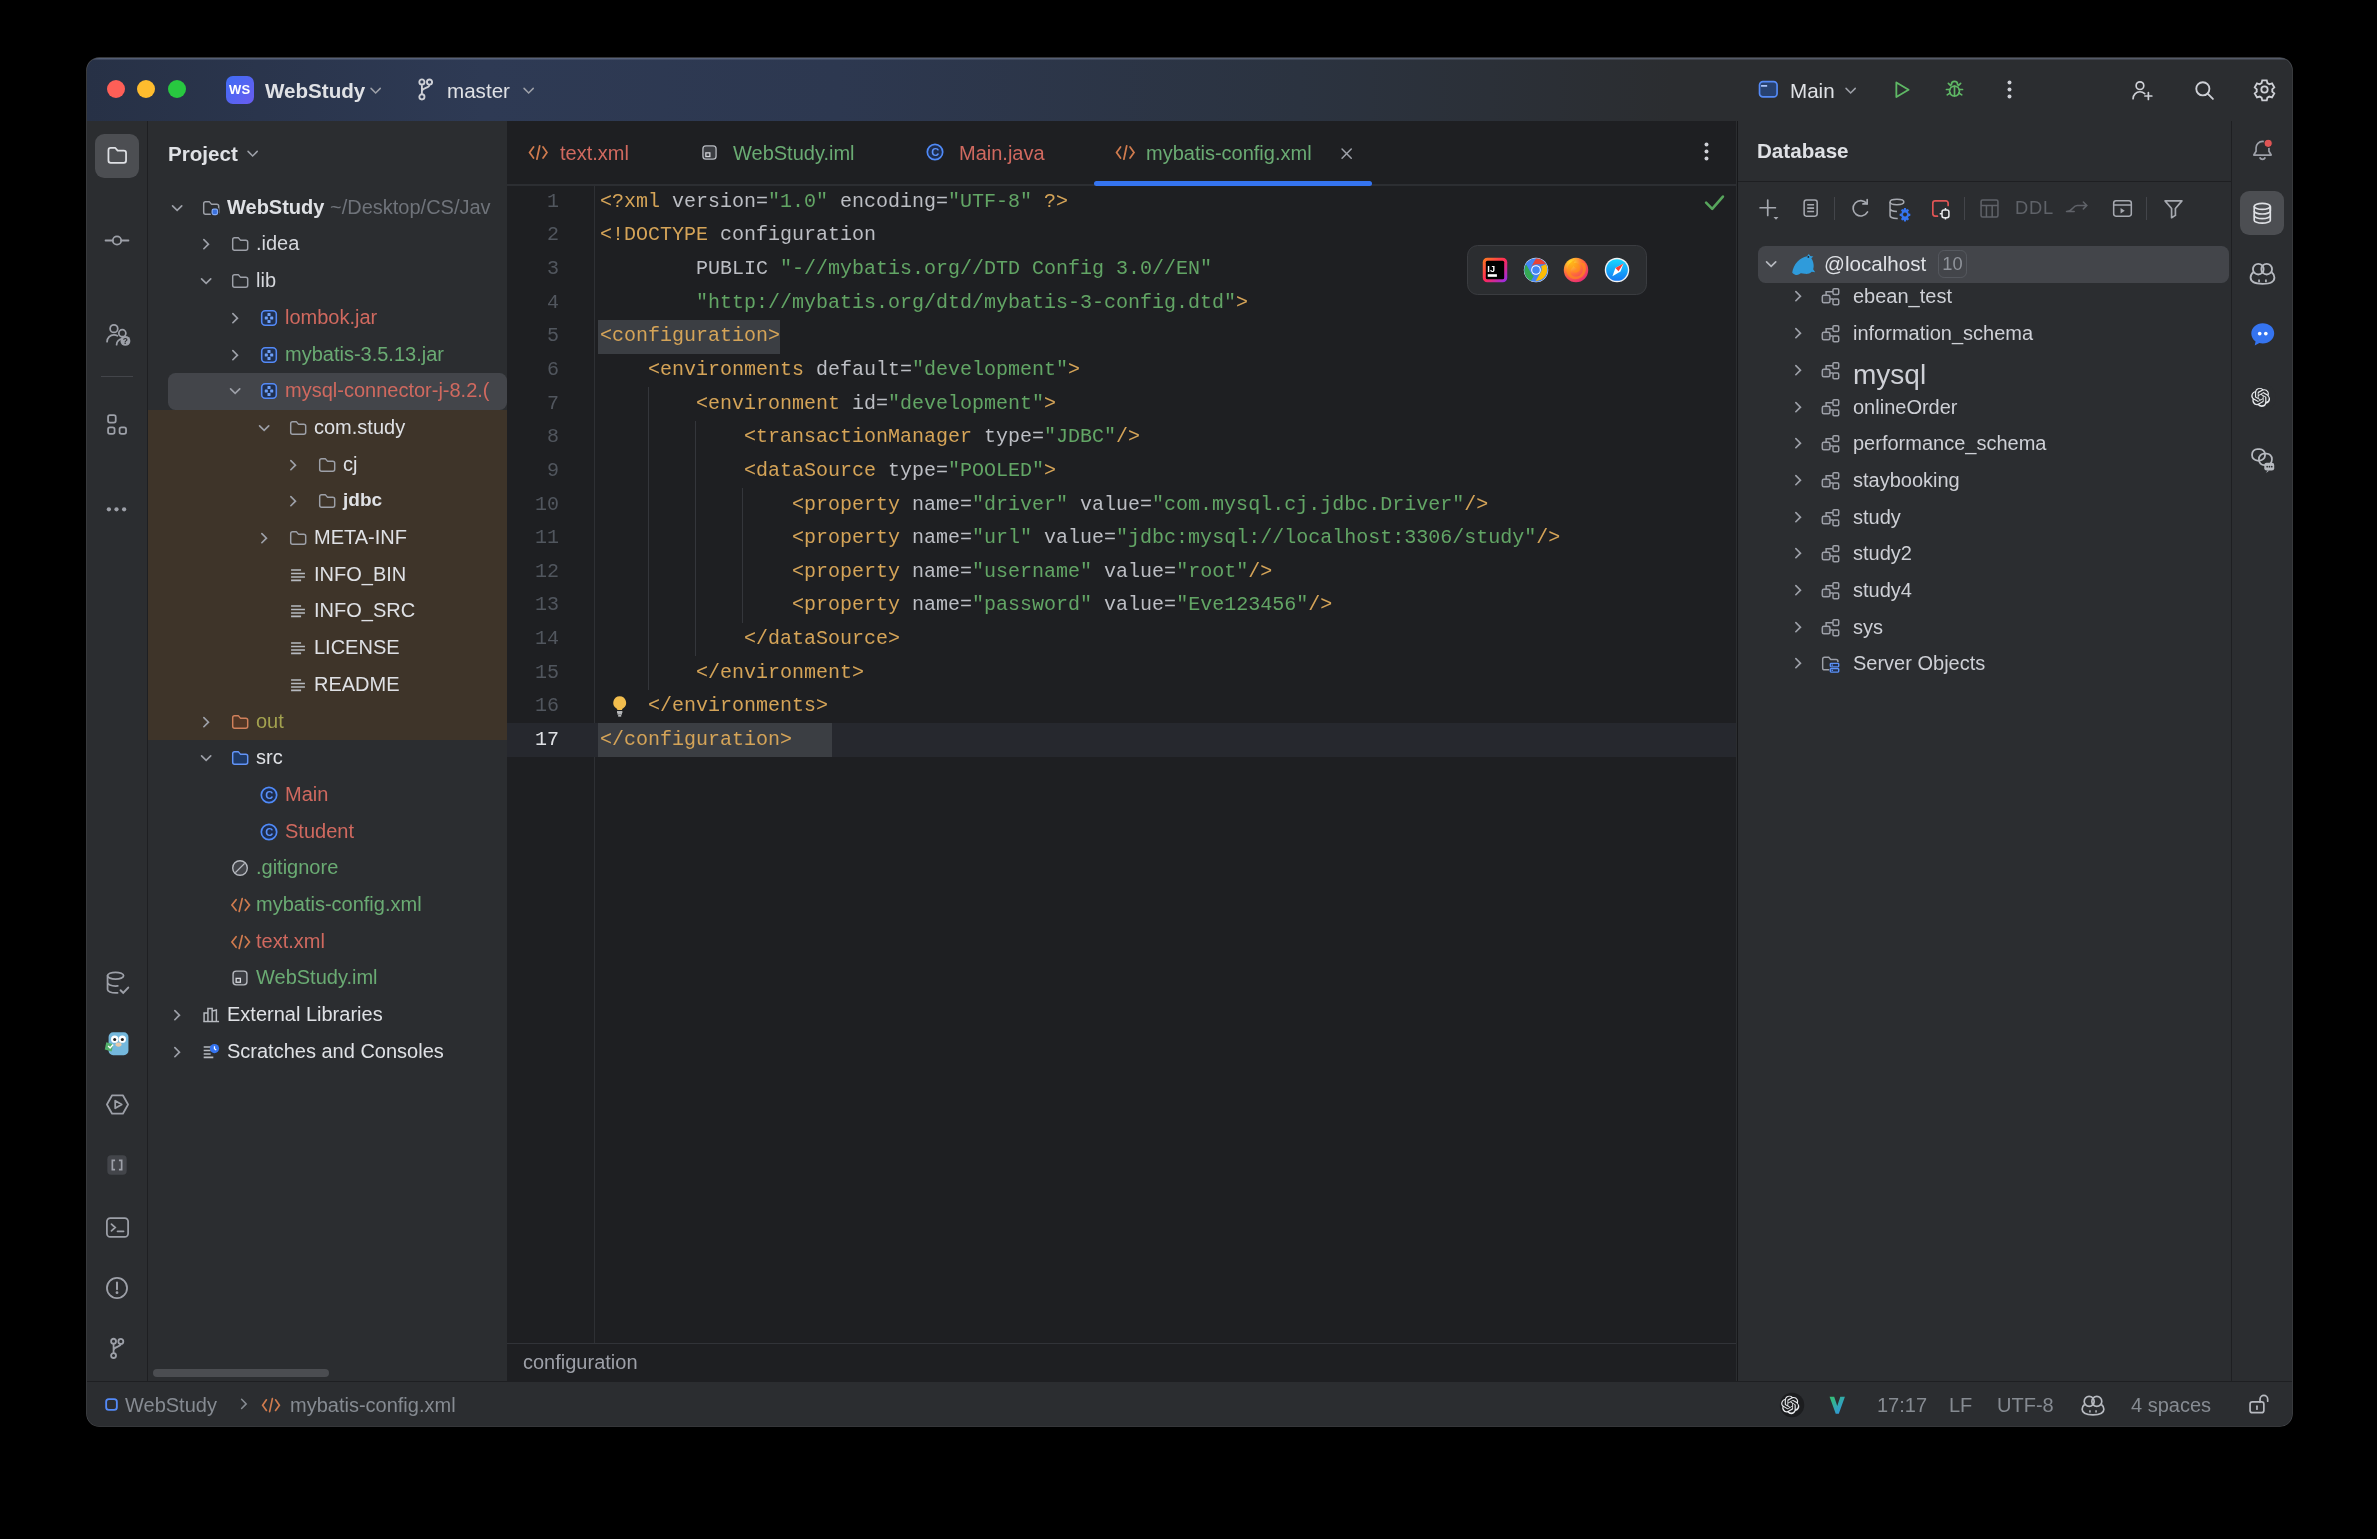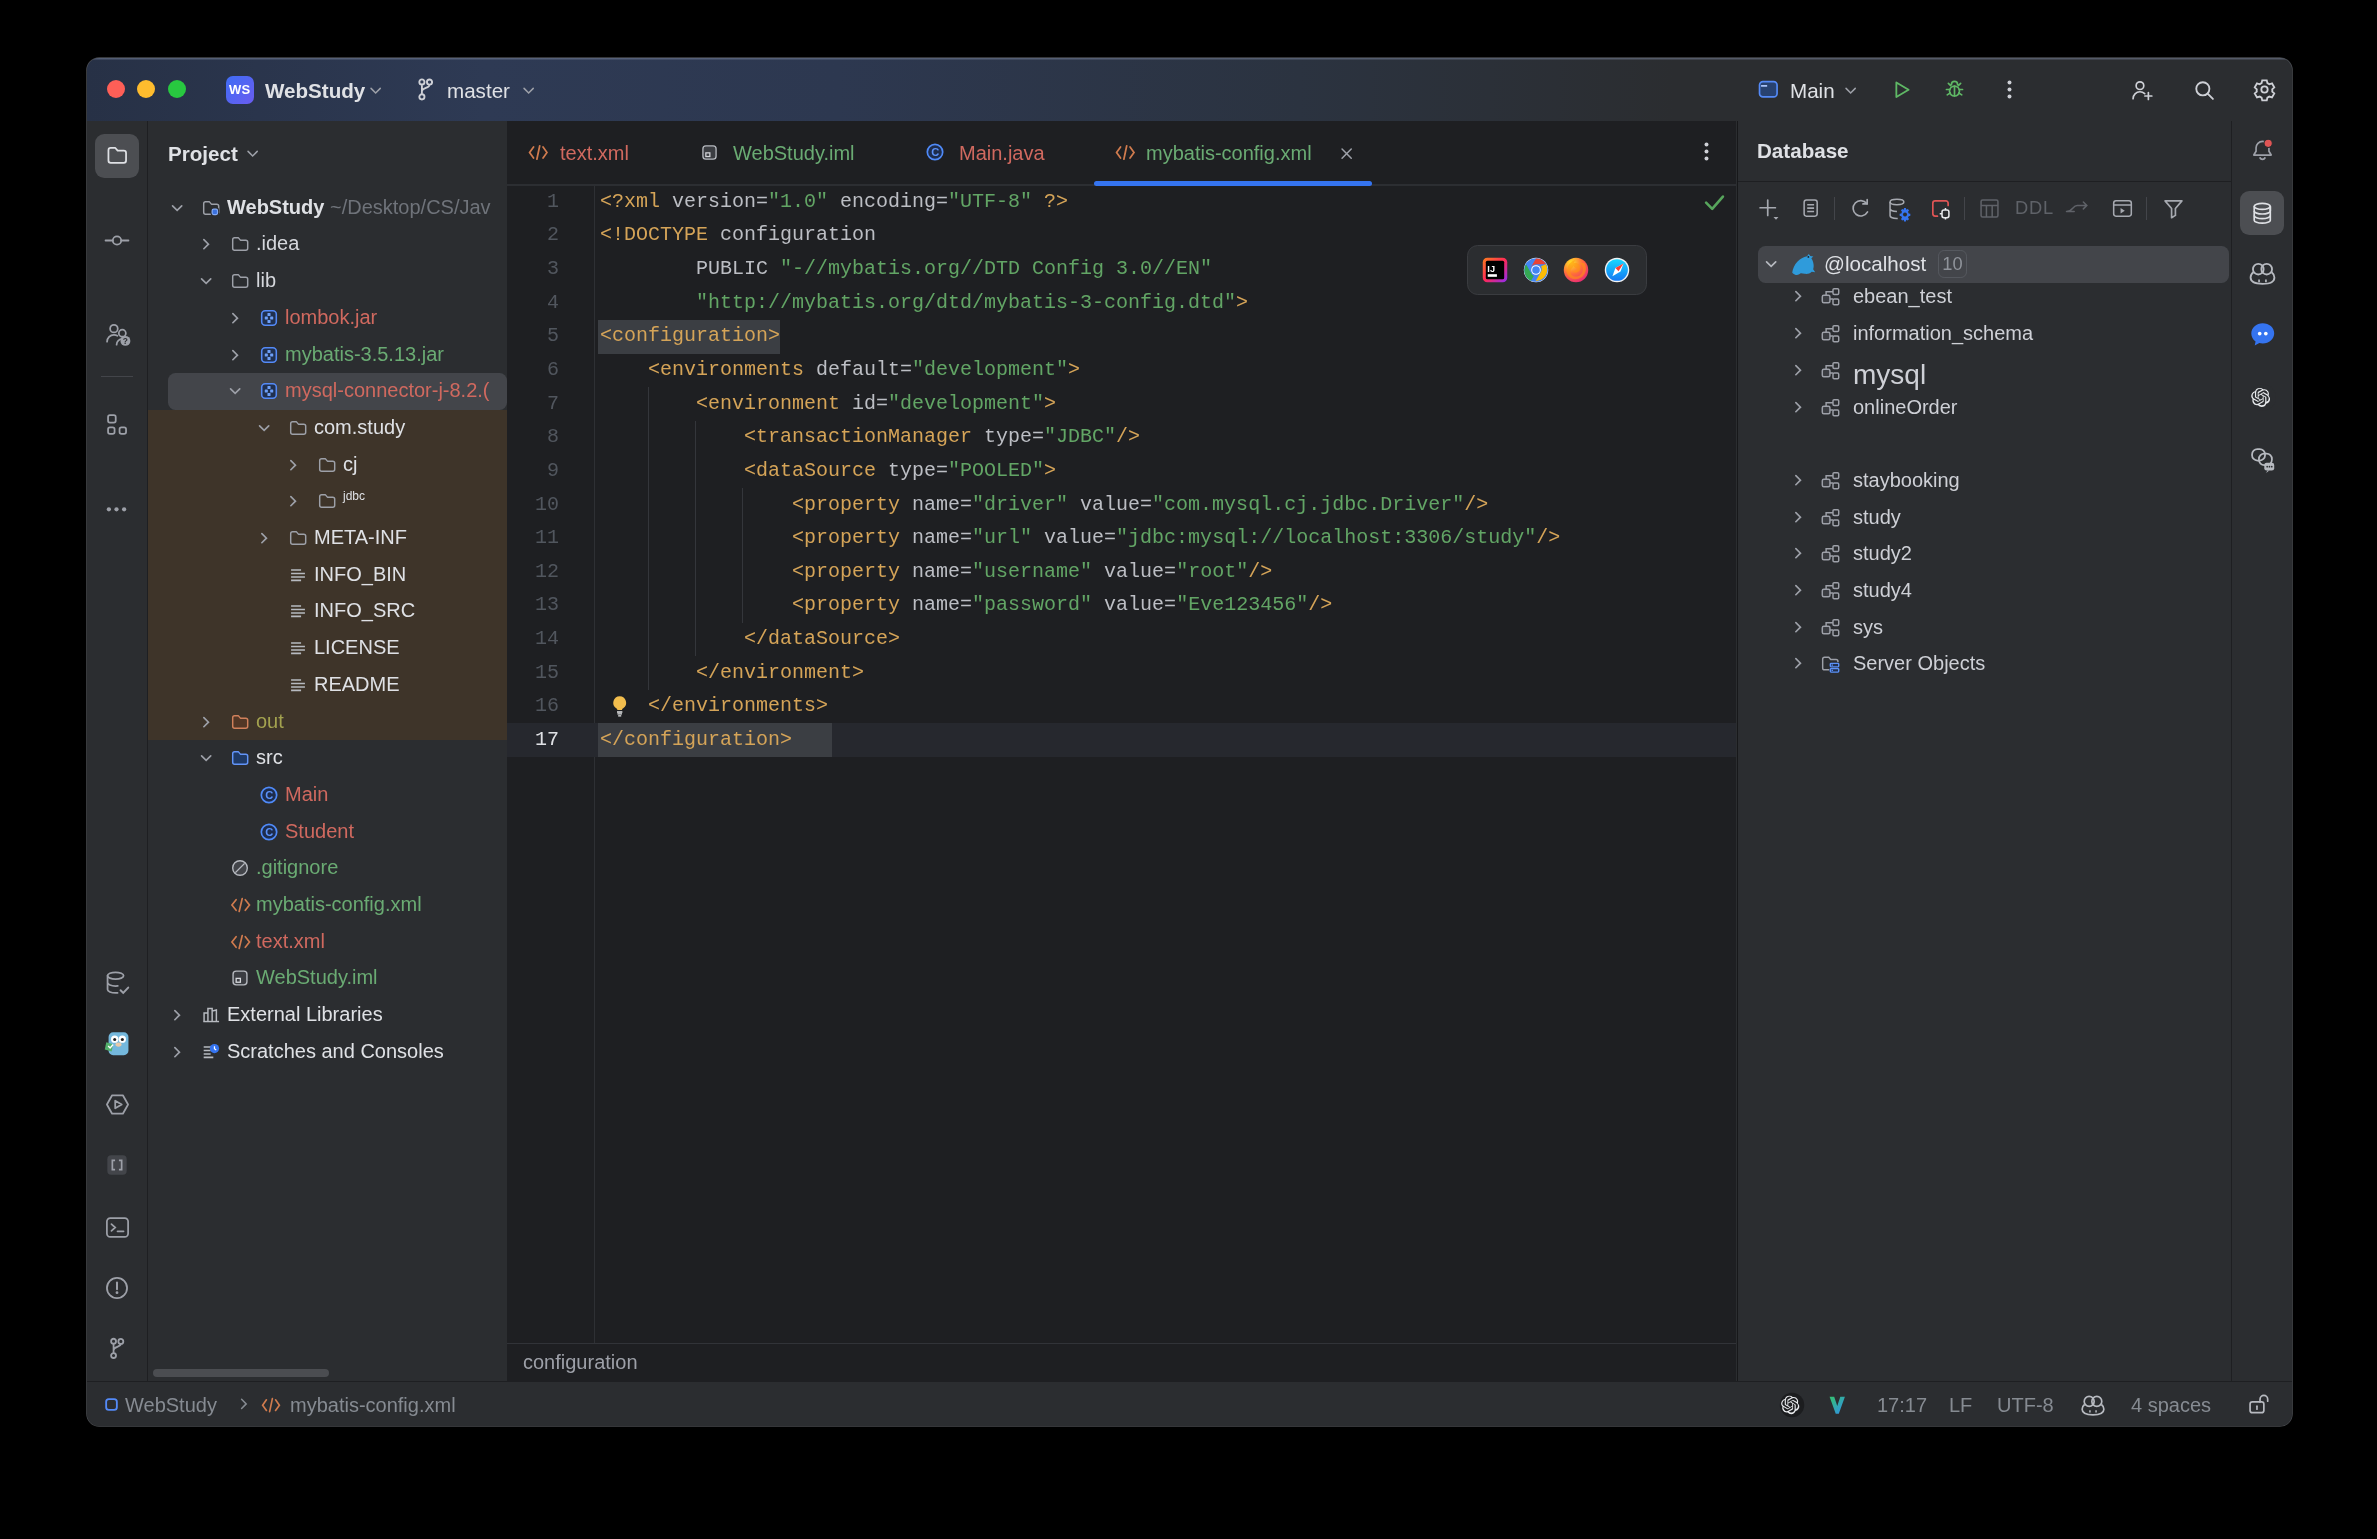--- a/index.html
+++ b/index.html
@@ -302,21 +302,21 @@
         <div class="abs" style="left:136px;top:9.2px;">
           <svg class="ic" width="18.3" height="18.3" viewBox="0 0 24 24">
             <path d="M9 6l6 6-6 6" stroke="#9da0a8" stroke-width="2.2" fill="none" stroke-linecap="round"></path>
           </svg>
         </div>
         <div class="abs" style="left:169px;top:8.4px;">
           <svg class="ic" width="20" height="20" viewBox="0 0 26 26">
             <path d="M3.5 7.5c0-1.4 1.1-2.5 2.5-2.5h5l2.5 3h7c1.4 0 2.5 1.1 2.5 2.5v8c0 1.4-1.1 2.5-2.5 2.5H6c-1.4 0-2.5-1.1-2.5-2.5z" stroke="#9da0a8" stroke-width="1.9" fill="none" stroke-linejoin="round"></path>
           </svg>
         </div>
-        <div class="abs" style="left:195px;top:6.1px;font-size:12px;white-space:nowrap;"><span style="color:#dfe1e5;">jdbc</span></div>
+        <div class="abs" style="left:195px;top:6.1px;font-size:19px;white-space:nowrap;font-weight:bold;"><span style="color:#dfe1e5;">jdbc</span></div>
       </div>
     <div class="abs row" style="left:0;top:399px;width:359px;height:37px;">
         <div class="abs" style="left:107px;top:9.2px;">
           <svg class="ic" width="18.3" height="18.3" viewBox="0 0 24 24">
             <path d="M9 6l6 6-6 6" stroke="#9da0a8" stroke-width="2.2" fill="none" stroke-linecap="round"></path>
           </svg>
         </div>
         <div class="abs" style="left:140px;top:8.4px;">
           <svg class="ic" width="20" height="20" viewBox="0 0 26 26">
             <path d="M3.5 7.5c0-1.4 1.1-2.5 2.5-2.5h5l2.5 3h7c1.4 0 2.5 1.1 2.5 2.5v8c0 1.4-1.1 2.5-2.5 2.5H6c-1.4 0-2.5-1.1-2.5-2.5z" stroke="#9da0a8" stroke-width="1.9" fill="none" stroke-linejoin="round"></path>
@@ -756,20 +756,36 @@
             <g stroke="#9da0a8" stroke-width="1.9" fill="none">
               <rect x="3" y="12" width="10" height="10" rx="2" fill="#3b3d42"></rect>
               <rect x="17" y="3.5" width="7.5" height="7.5" rx="1.5"></rect>
               <rect x="17" y="17" width="7.5" height="7.5" rx="1.5"></rect>
               <path d="M13 17h4 M8 12V7.5h9"></path>
             </g>
           </svg>
         </div>
         <div class="abs" style="left:115px;top:6.9px;font-size:20px;color:#ced0d6;">onlineOrder</div>
       </div>
+    <div class="abs" style="left:0;top:304px;width:494px;height:37px;">
+        <svg class="abs" style="left:51px;top:9.2px;" width="18.3" height="18.3" viewBox="0 0 24 24">
+          <path d="M9 6l6 6-6 6" stroke="#9da0a8" stroke-width="2.2" fill="none" stroke-linecap="round"></path>
+        </svg>
+        <div class="abs" style="left:82px;top:7.6px;">
+          <svg class="ic" width="21.4" height="21.4" viewBox="0 0 28 28">
+            <g stroke="#9da0a8" stroke-width="1.9" fill="none">
+              <rect x="3" y="12" width="10" height="10" rx="2" fill="#3b3d42"></rect>
+              <rect x="17" y="3.5" width="7.5" height="7.5" rx="1.5"></rect>
+              <rect x="17" y="17" width="7.5" height="7.5" rx="1.5"></rect>
+              <path d="M13 17h4 M8 12V7.5h9"></path>
+            </g>
+          </svg>
+        </div>
+        <div class="abs" style="left:115px;top:6.9px;font-size:20px;color:#ced0d6;">performance_schema</div>
+      </div>
     <div class="abs" style="left:0;top:378px;width:494px;height:37px;">
         <svg class="abs" style="left:51px;top:9.2px;" width="18.3" height="18.3" viewBox="0 0 24 24">
           <path d="M9 6l6 6-6 6" stroke="#9da0a8" stroke-width="2.2" fill="none" stroke-linecap="round"></path>
         </svg>
         <div class="abs" style="left:82px;top:7.6px;">
           <svg class="ic" width="21.4" height="21.4" viewBox="0 0 28 28">
             <g stroke="#9da0a8" stroke-width="1.9" fill="none">
               <rect x="3" y="12" width="10" height="10" rx="2" fill="#3b3d42"></rect>
               <rect x="17" y="3.5" width="7.5" height="7.5" rx="1.5"></rect>
               <rect x="17" y="17" width="7.5" height="7.5" rx="1.5"></rect>

